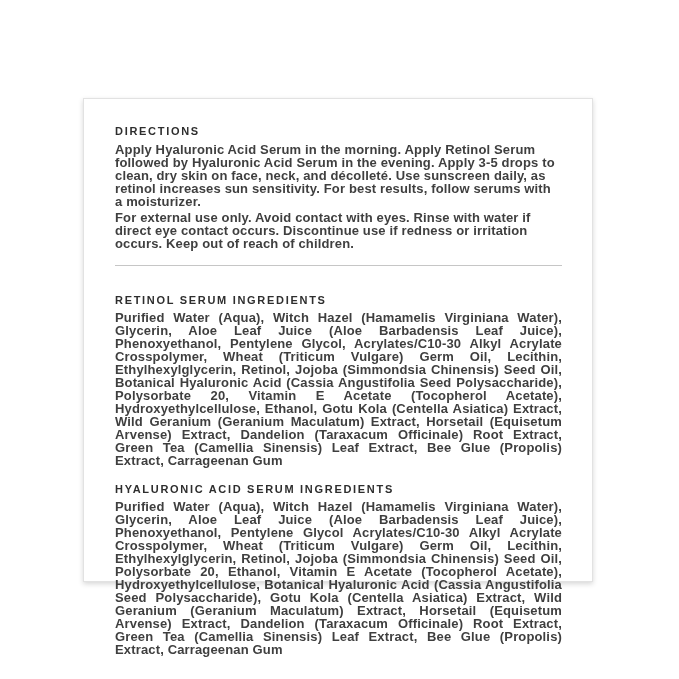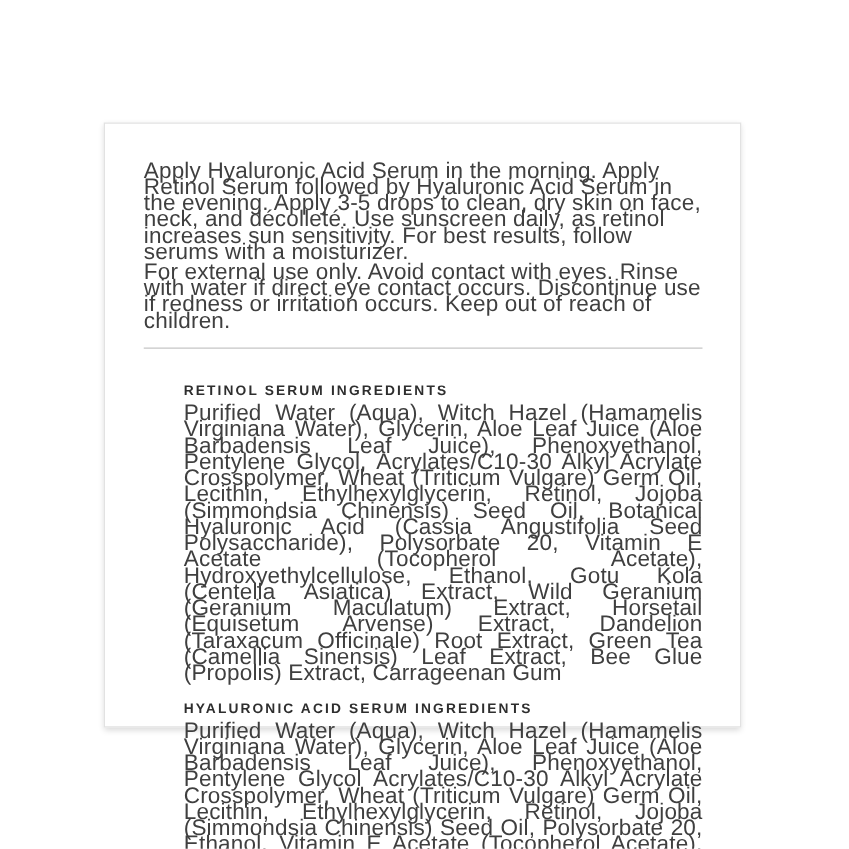--- a/index.html
+++ b/index.html
@@ -32,42 +32,44 @@
   .hdr {
     margin: 0;
     font-size: 11px;
     font-weight: bold;
     letter-spacing: 1.7px;
     line-height: 13px;
     color: var(--heading, #2e2e2e);
   }
   .body {
     margin: 5px 0 0 0;
-    font-size: 18px;
+    font-size: 13px;
     line-height: 13px;
     letter-spacing: 0.15px;
     color: var(--body, #3f3f3f);
+    font-weight: bold;
   }
   .body.warn { margin-top: 3px; }
   .body.just { text-align: justify; }
   .divider {
     height: 1px;
     background: var(--divider, #c6c6c6);
     margin: 15px 0 28px 0;
   }
-  .section-ingredients { margin-top: 16px; margin-left: 32px; }
+  .section-ingredients { margin-top: 16px; }
   .section-ingredients .body { margin-top: 4px; }
 </style>
 </head>
 <body>
 
 <div class="page">
   <div class="card">
 
     <section>
+      <h2 class="hdr">DIRECTIONS</h2>
       <p class="body">Apply Hyaluronic Acid Serum in the morning. Apply Retinol Serum followed by Hyaluronic Acid Serum in the evening. Apply 3-5 drops to clean, dry skin on face, neck, and décolleté. Use sunscreen daily, as retinol increases sun sensitivity. For best results, follow serums with a moisturizer.</p>
       <p class="body warn">For external use only. Avoid contact with eyes. Rinse with water if direct eye contact occurs. Discontinue use if redness or irritation occurs. Keep out of reach of children.</p>
     </section>
 
     <div class="divider"></div>
 
     <section class="section-ingredients" style="margin-top:0">
       <h2 class="hdr">RETINOL SERUM INGREDIENTS</h2>
       <p class="body just">Purified Water (Aqua), Witch Hazel (Hamamelis Virginiana Water), Glycerin, Aloe Leaf Juice (Aloe Barbadensis Leaf Juice), Phenoxyethanol, Pentylene Glycol, Acrylates/C10-30 Alkyl Acrylate Crosspolymer, Wheat (Triticum Vulgare) Germ Oil, Lecithin, Ethylhexylglycerin, Retinol, Jojoba (Simmondsia Chinensis) Seed Oil, Botanical Hyaluronic Acid (Cassia Angustifolia Seed Polysaccharide), Polysorbate 20, Vitamin E Acetate (Tocopherol Acetate), Hydroxyethylcellulose, Ethanol, Gotu Kola (Centella Asiatica) Extract, Wild Geranium (Geranium Maculatum) Extract, Horsetail (Equisetum Arvense) Extract, Dandelion (Taraxacum Officinale) Root Extract, Green Tea (Camellia Sinensis) Leaf Extract, Bee Glue (Propolis) Extract, Carrageenan Gum</p>
     </section>

